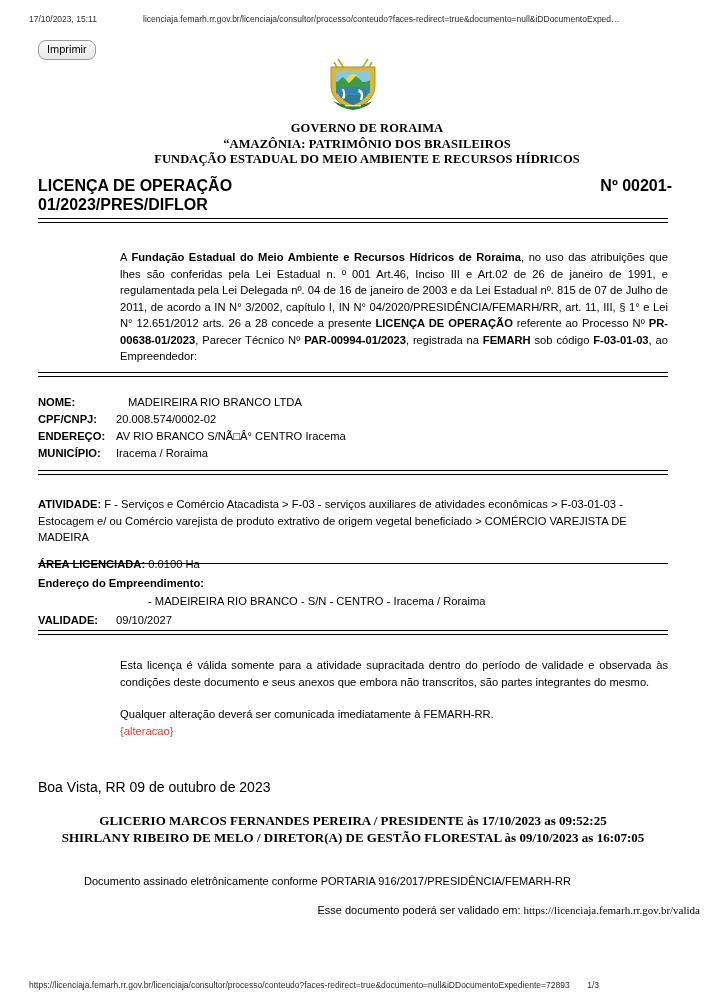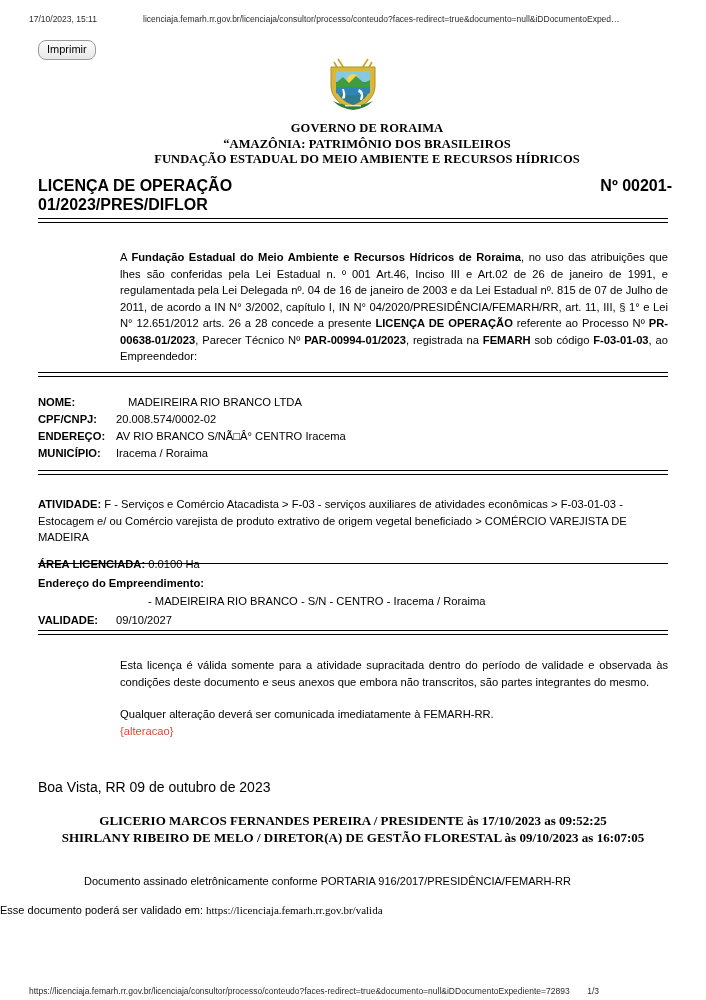--- a/index.html
+++ b/index.html
@@ -245,29 +245,29 @@
     width: 619px;
     text-align: center;
     font-size: 11px;
     margin-left: 18px;
   }
   .legal-2 {
     position: absolute;
     left: 0;
     top: 904px;
     width: 700px;
-    text-align: left;
+    text-align: right;
     font-size: 11px;
   }
   .legal-2 .urlpart { font-family: "Liberation Serif", serif; }
 
   
   .print-footer {
     position: absolute;
-    bottom: 0;
+    bottom: 6px;
     left: 0;
     width: 628px;
     height: 14px;
     font-size: 8.5px;
     color: #2b2b2b;
     white-space: nowrap;
   }
   .print-footer .pf-url {
     position: absolute;
     left: 29px;

